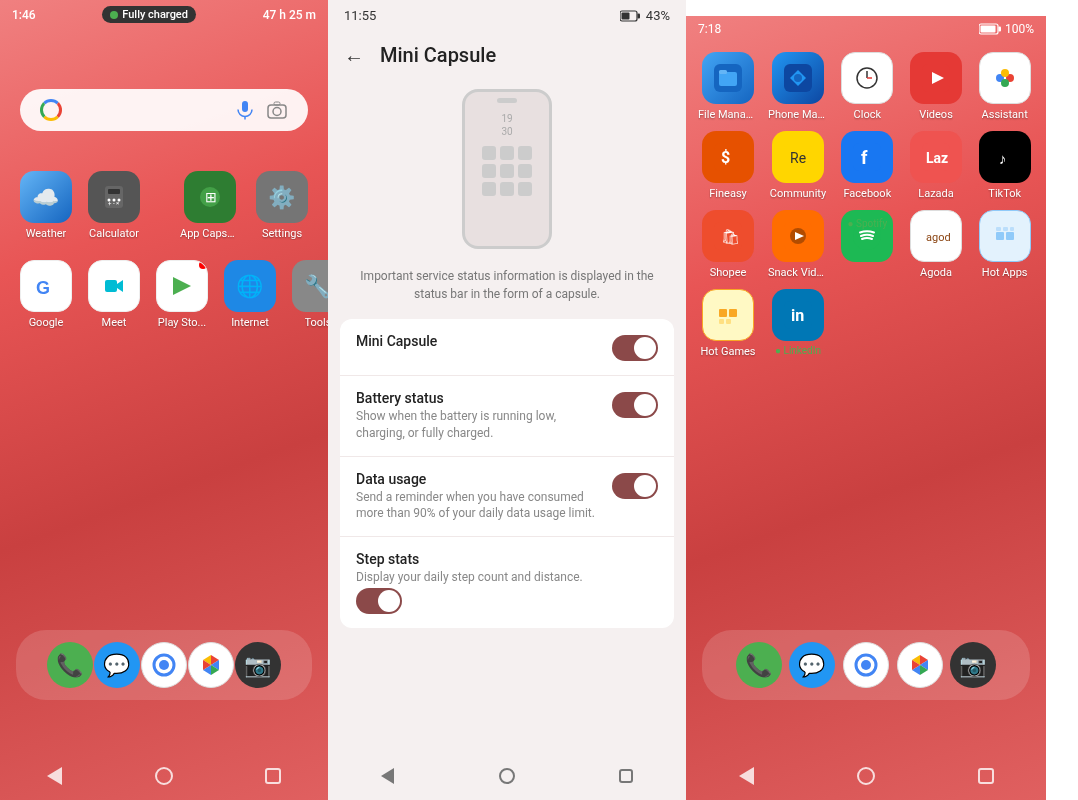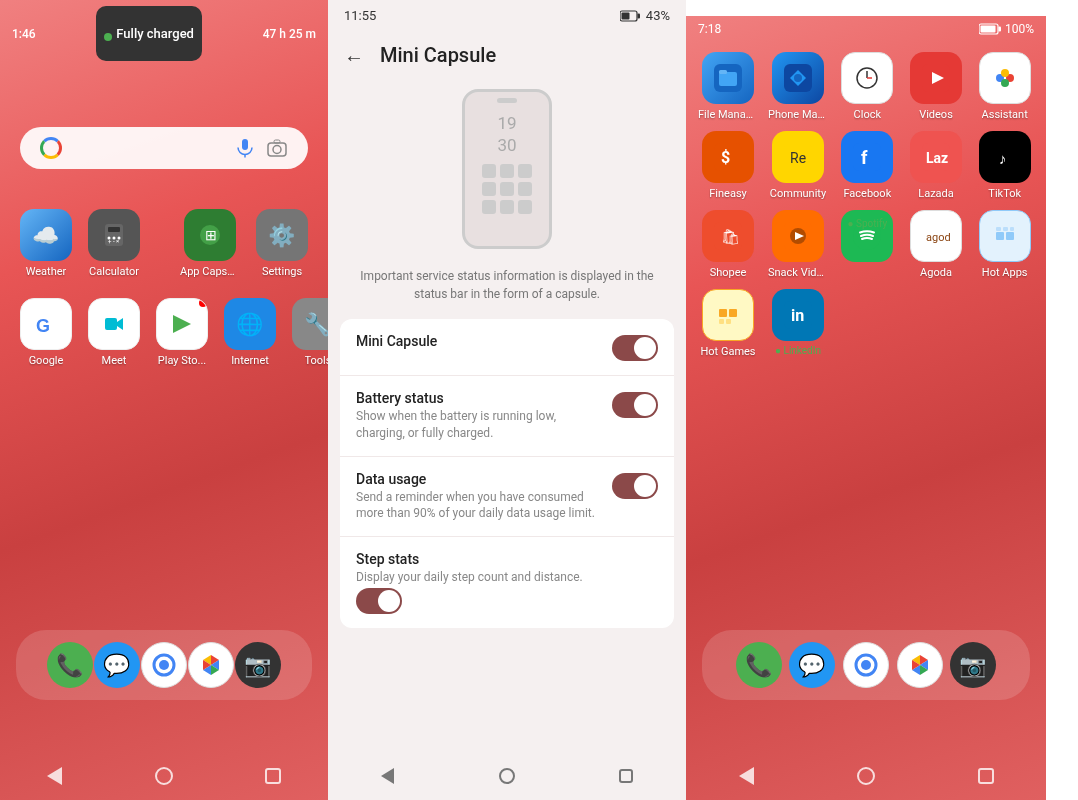--- a/index.html
+++ b/index.html
@@ -33,24 +33,24 @@
       padding: 6px 12px;
       color: #fff;
       font-size: 12px;
       font-weight: 500;
     }
 
     .battery-pill {
       background: #333;
       color: #fff;
       border-radius: 10px;
-      padding: 20px 8px;
-      font-size: 13px;
-      display: flex;
-      align-items: flex-end;
+      padding: 2px 8px;
+      font-size: 11px;
+      display: flex;
+      align-items: center;
       gap: 4px;
     }
     .battery-pill .dot { width:8px;height:8px;border-radius:50%;background:#4CAF50; }
 
     .search-bar {
       margin: 60px 20px 20px;
       background: rgba(255,255,255,0.92);
       border-radius: 30px;
       padding: 10px 20px;
       display: flex;
@@ -189,21 +189,21 @@
 
     .phone-notch {
       position: absolute;
       top: 6px; left: 50%; transform: translateX(-50%);
       width: 20px; height: 5px;
       background: #ccc;
       border-radius: 3px;
     }
 
     .phone-time {
-      font-size: 17px;
+      font-size: 10px;
       color: #aaa;
       text-align: left;
       line-height: 1.3;
     }
 
     .phone-grid {
       display: grid;
       grid-template-columns: repeat(3, 1fr);
       gap: 4px;
       margin-top: 8px;

